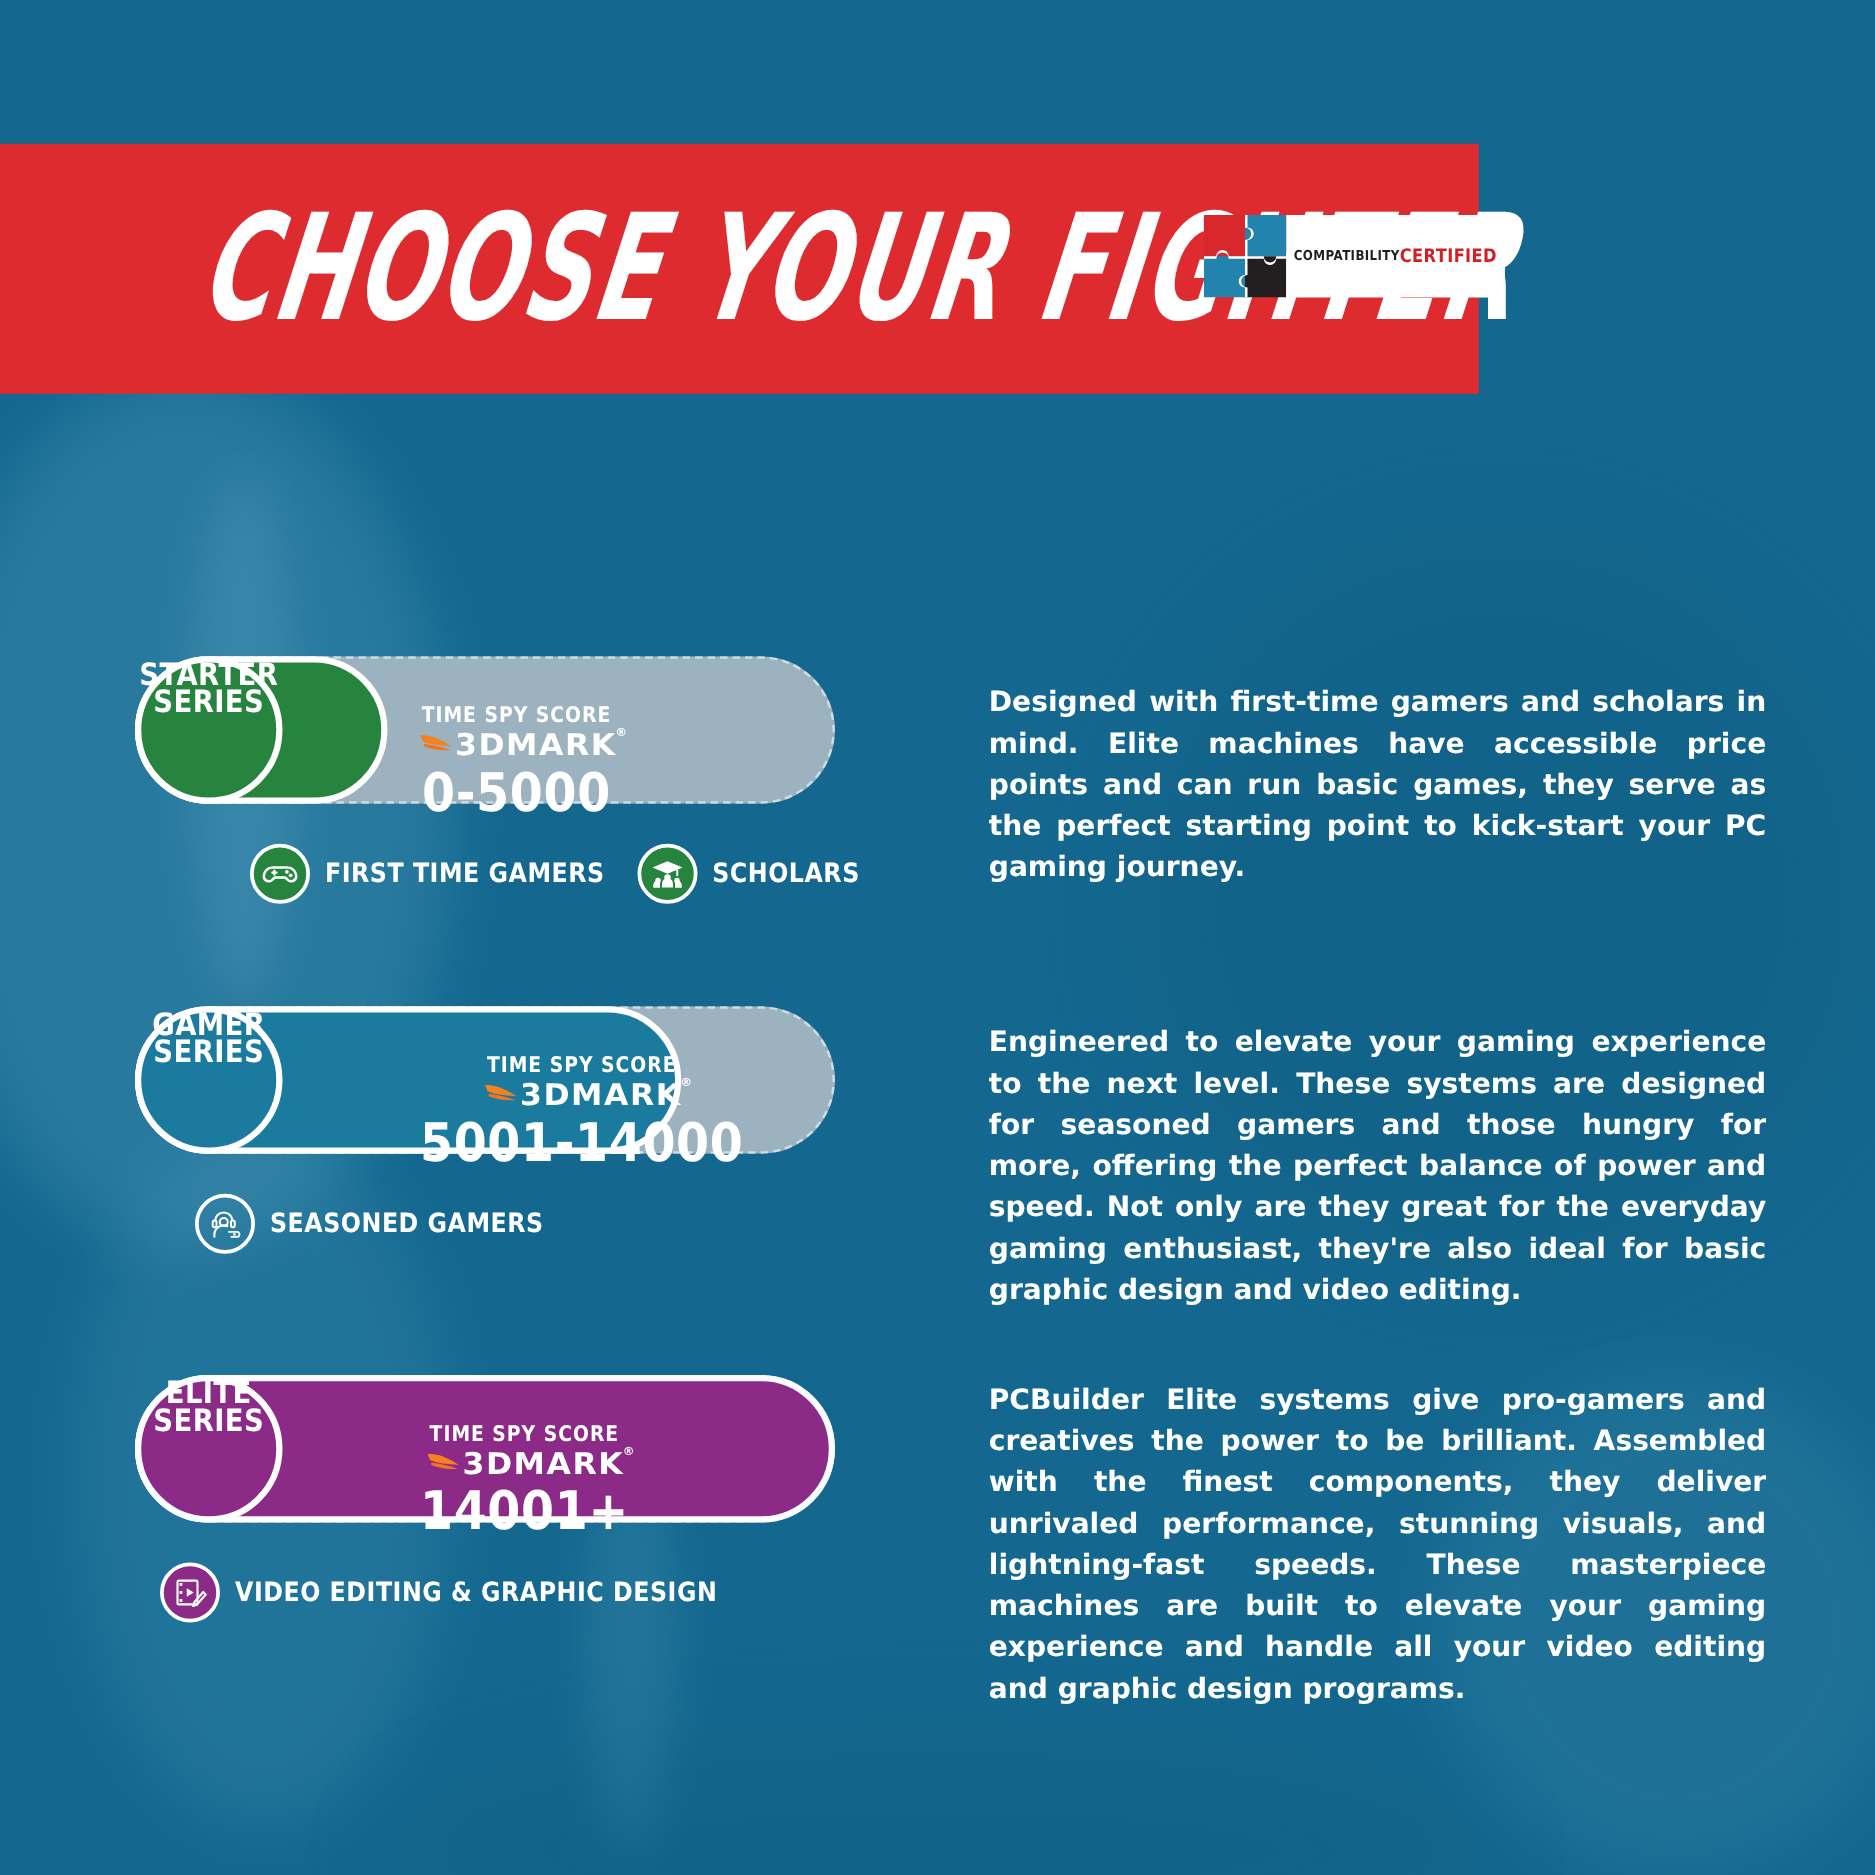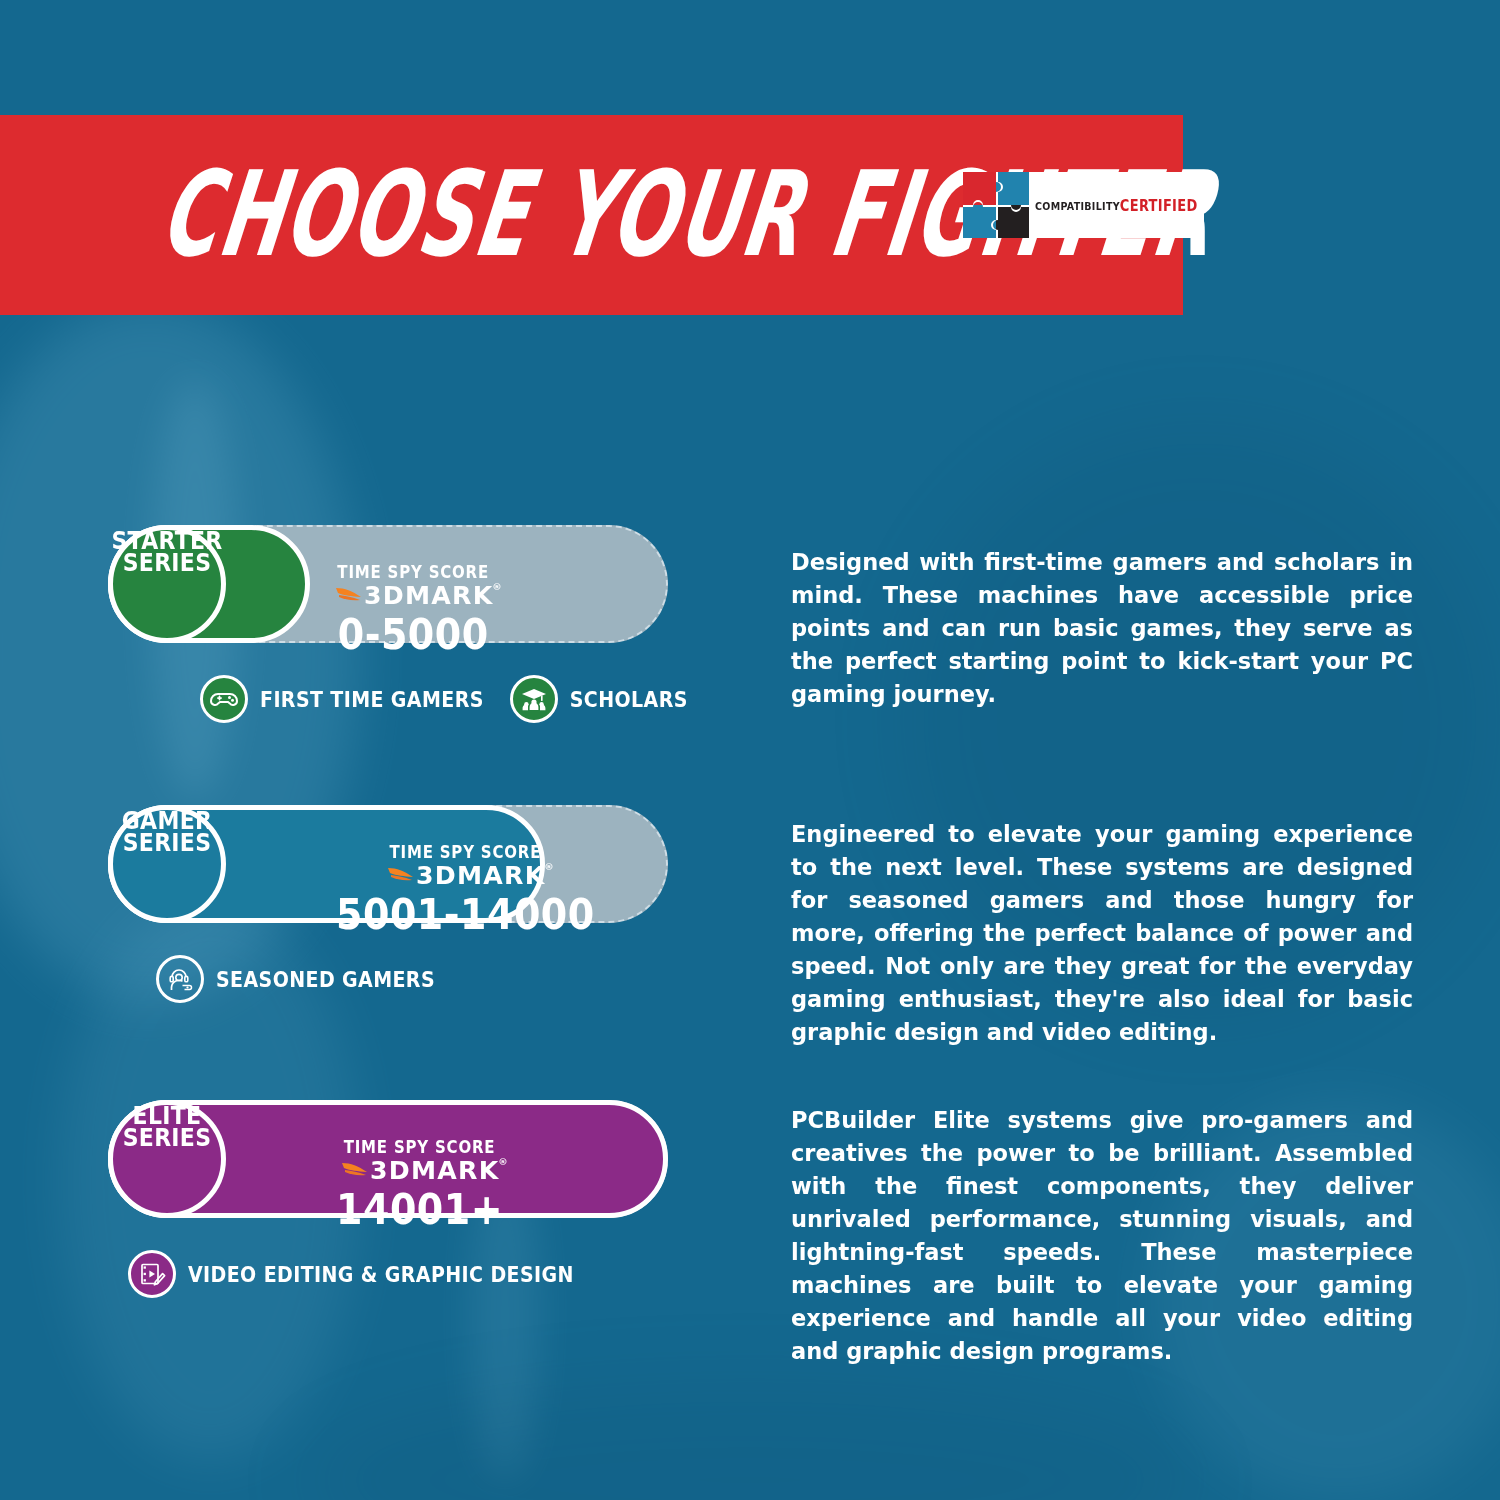--- a/index.html
+++ b/index.html
@@ -253,15 +253,15 @@
           <rect x="6.6" y="20.2" width="2.3" height="2.3" fill="#fff"></rect>
           <path d="M12.4 11.6 L18 15 l-5.6 3.4 z" fill="#fff"></path>
           <path d="M20.4 24.8 l-3 1 1 -3 L25.6 14.6 l2 2 z" fill="none" stroke="#fff" stroke-width="1.7" stroke-linejoin="round"></path>
         </svg>
       </div>
       <div class="lbl">VIDEO EDITING &amp; GRAPHIC DESIGN</div>
     </div>
   </div>
 </div>
 
-<div class="para para-0">Designed with first-time gamers and scholars in mind. These machines have accessible price points and can run basic games, they serve as the perfect starting point to kick-start your PC gaming journey.</div>
+<div class="para para-0">Designed with first-time gamers and scholars in mind. Elite machines have accessible price points and can run basic games, they serve as the perfect starting point to kick-start your PC gaming journey.</div>
 <div class="para para-1">Engineered to elevate your gaming experience to the next level. These systems are designed for seasoned gamers and those hungry for more, offering the perfect balance of power and speed. Not only are they great for the everyday gaming enthusiast, they're also ideal for basic graphic design and video editing.</div>
 <div class="para para-2">PCBuilder Elite systems give pro-gamers and creatives the power to be brilliant. Assembled with the finest components, they deliver unrivaled performance, stunning visuals, and lightning-fast speeds. These masterpiece machines are built to elevate your gaming experience and handle all your video editing and graphic design programs.</div>
 
 </body></html>

